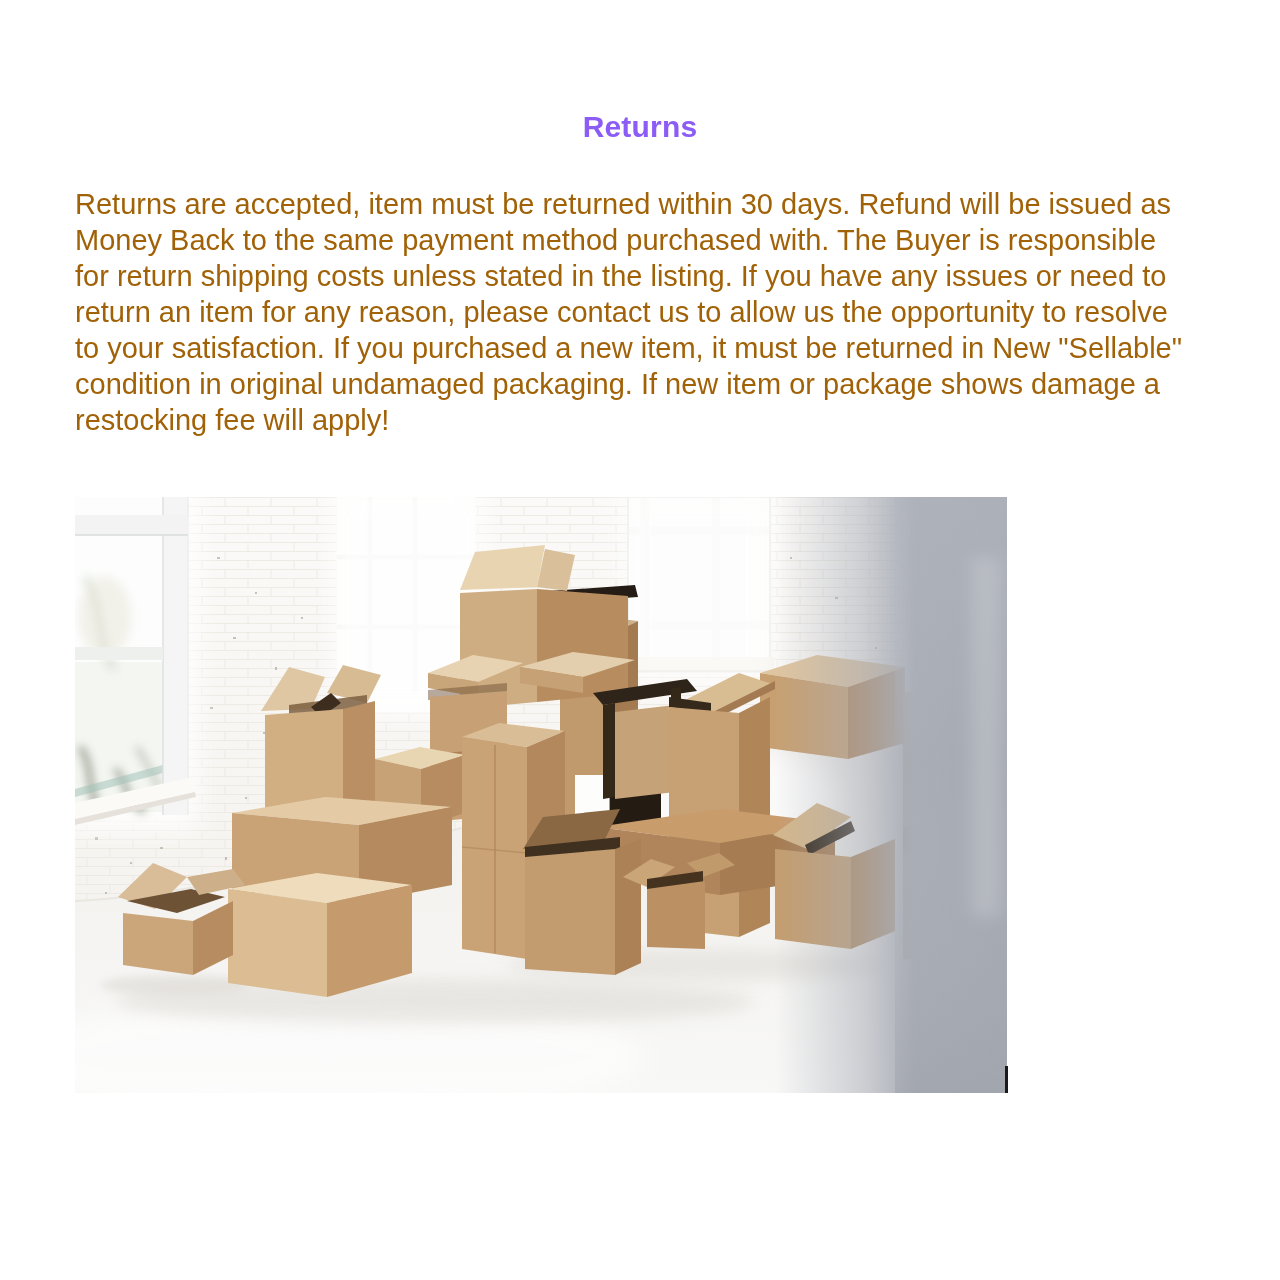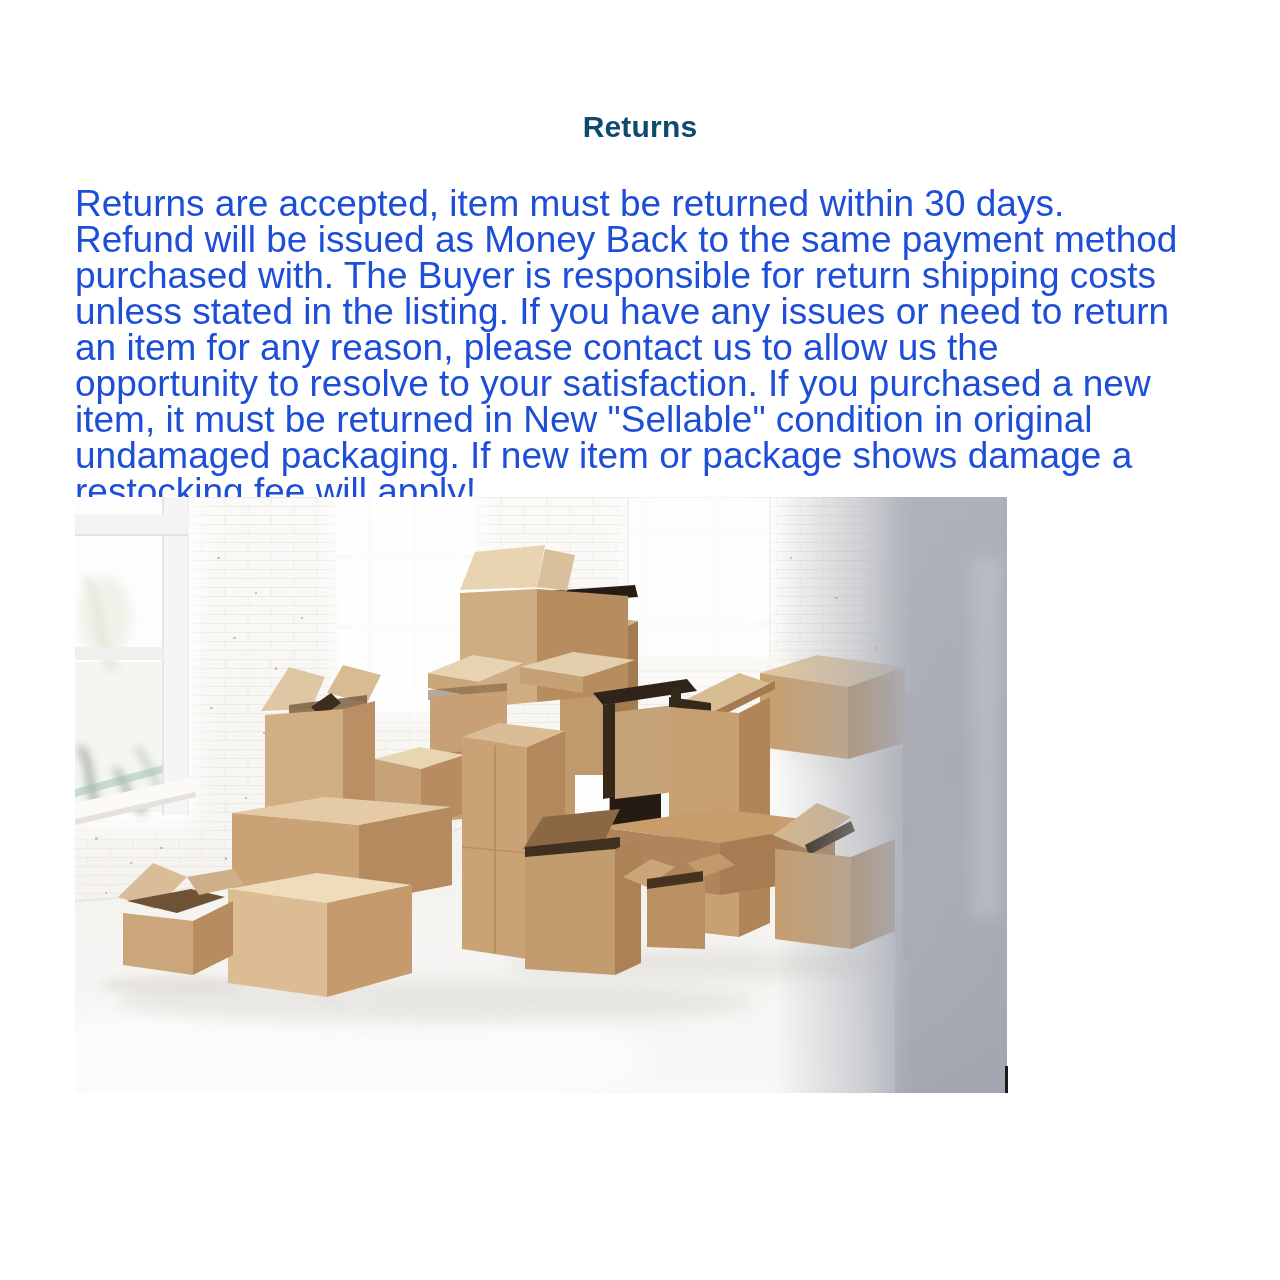--- a/index.html
+++ b/index.html
@@ -2,26 +2,26 @@
 <html><head>
 <meta charset="utf-8">
 <style>
   html,body{margin:0;padding:0;}
   body{
     width:1280px;height:1280px;background:#ffffff;position:relative;
     font-family:"Liberation Sans",sans-serif;color:#000;overflow:hidden;
   }
   .doc-title{
     position:absolute;top:110px;left:0;width:100%;margin:0;
-    text-align:center;font-size:30px;font-weight:700;color:#0c4a6e;
+    text-align:center;font-size:30px;font-weight:700;color:#8b5cf6;
     letter-spacing:0.2px;
   }
   .doc-body{
     position:absolute;top:186px;left:75px;width:1116px;margin:0;
-    font-size:37px;line-height:36px;color:#1d4ed8;
+    font-size:29px;line-height:36px;color:#a16207;
   }
   .photo{
     position:absolute;left:75px;top:497px;width:932px;height:596px;
     margin:0;overflow:hidden;background:#f8f6f3;
   }
   .photo svg{display:block;width:100%;height:100%;}
   .caret{
     position:absolute;left:1005px;top:1066px;width:3px;height:27px;
     background:#1a1a1a;
   }

